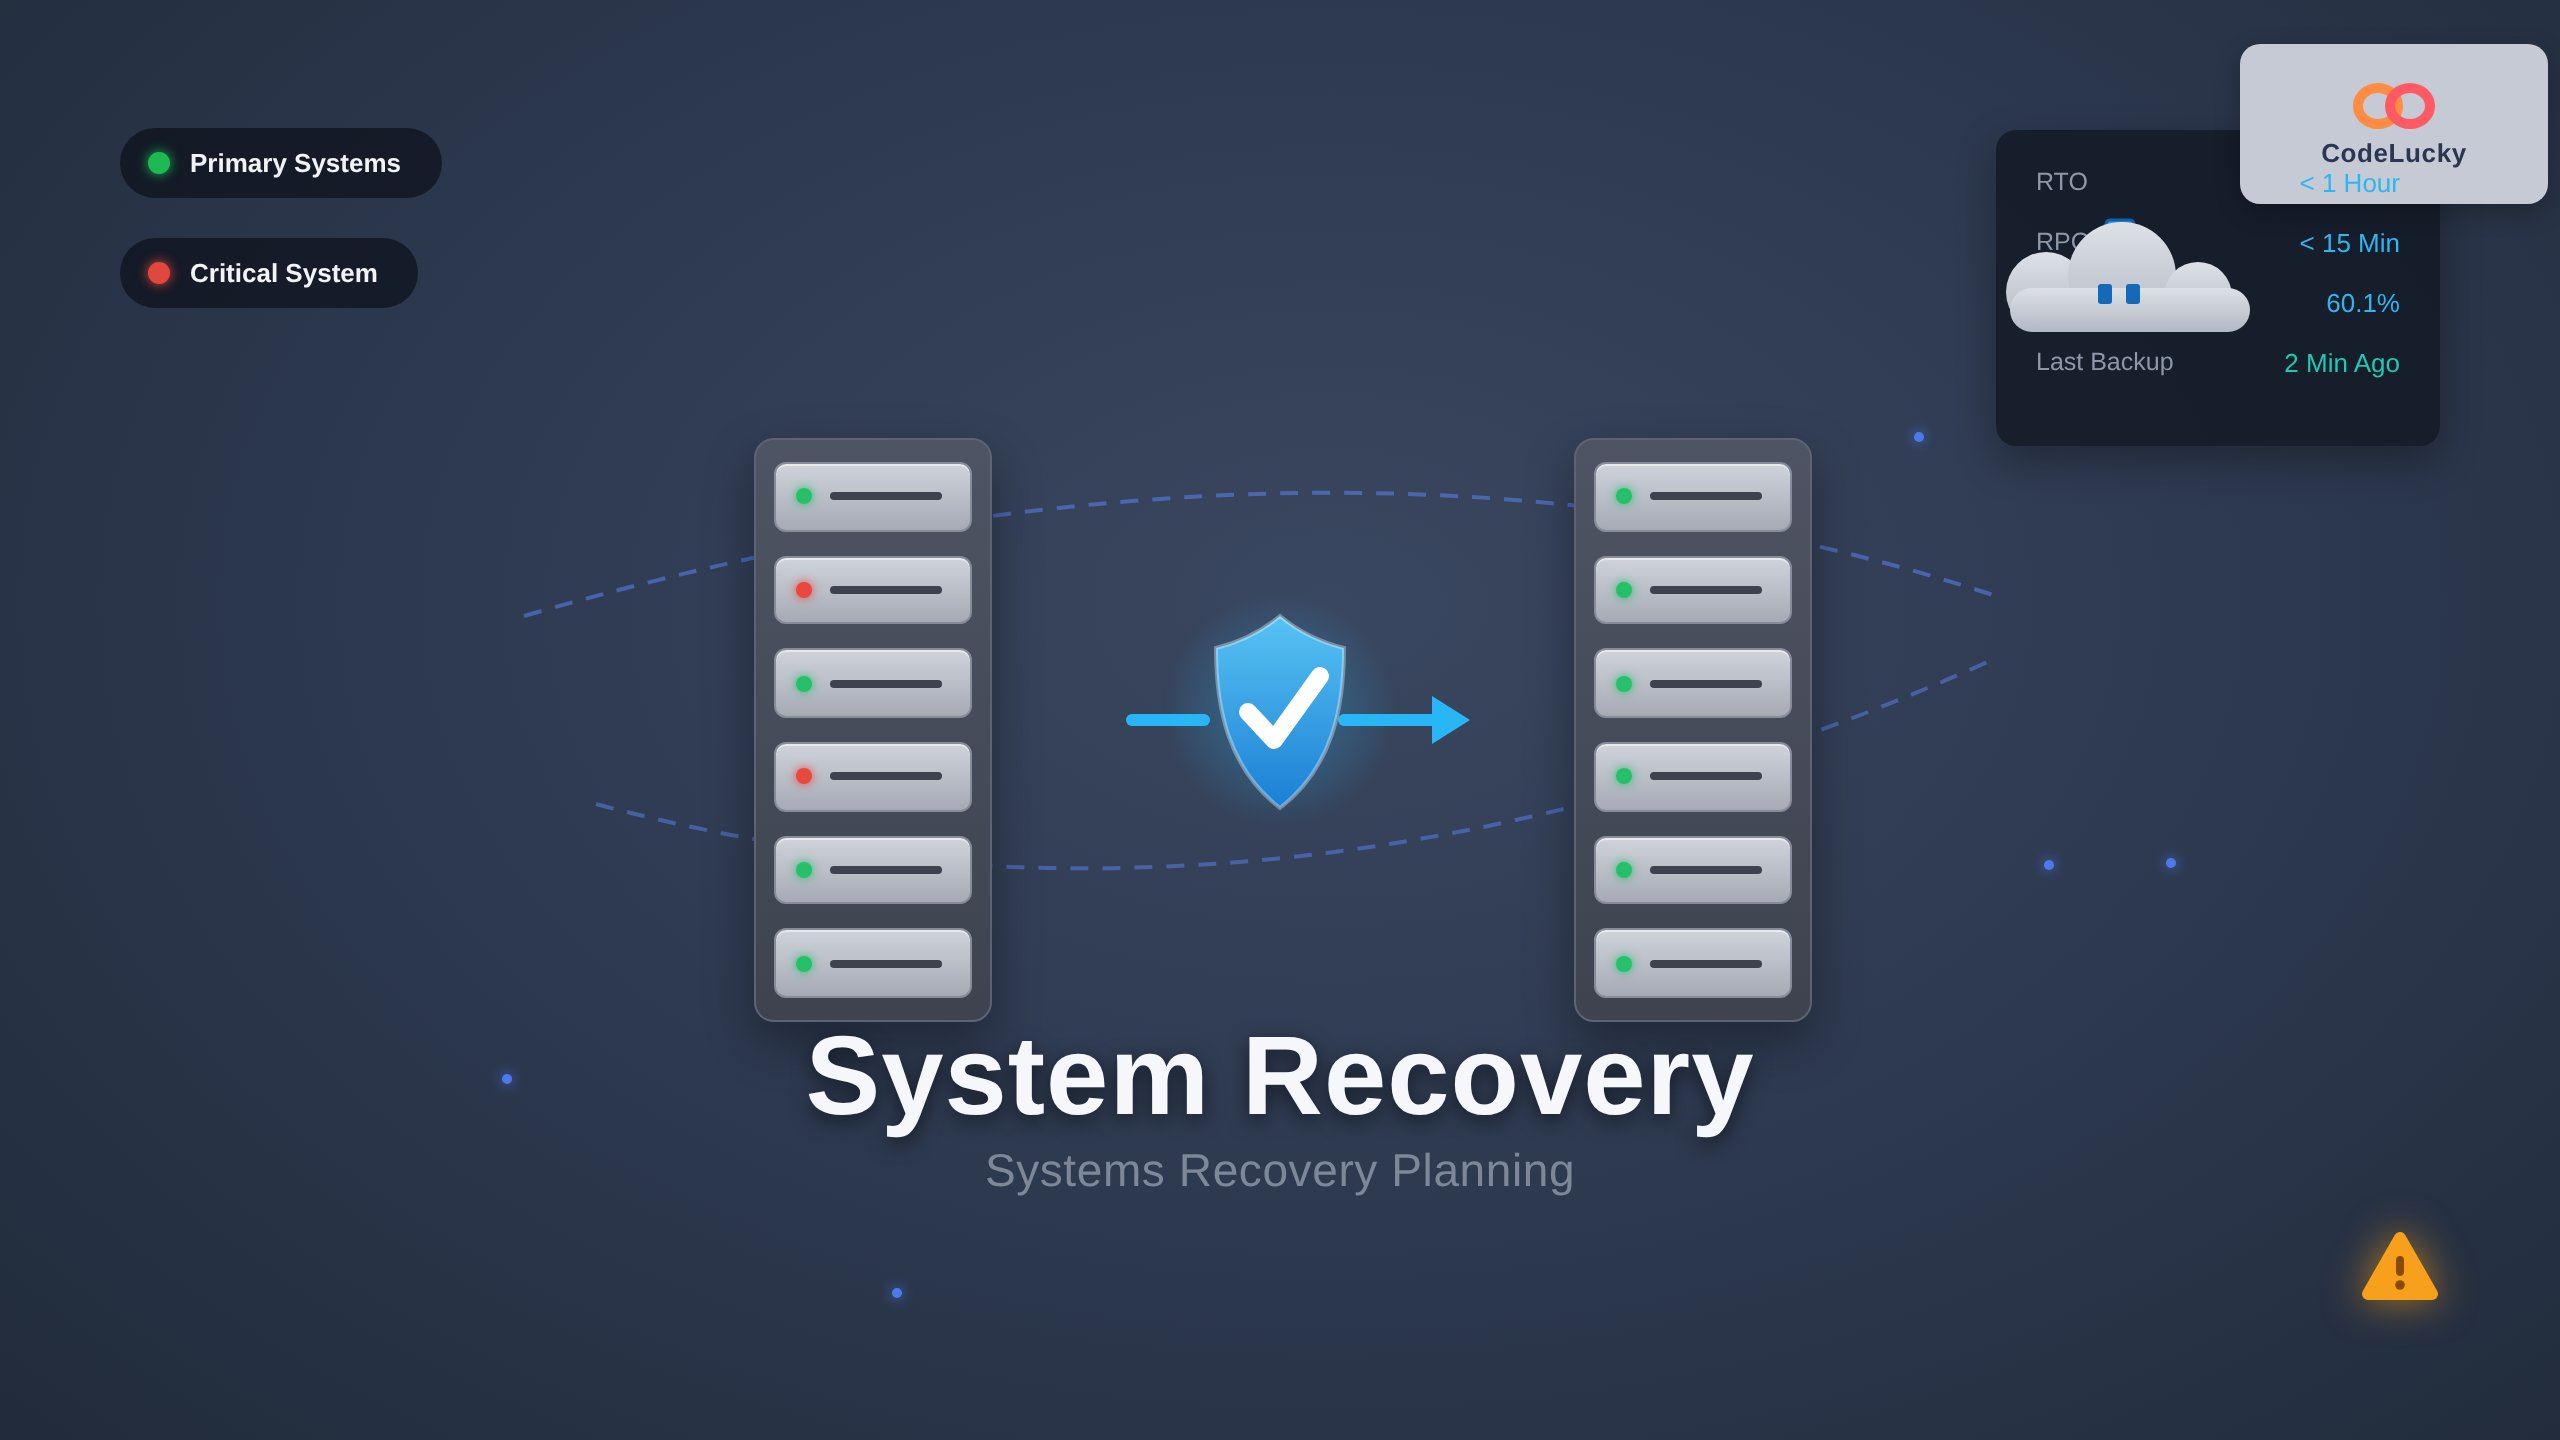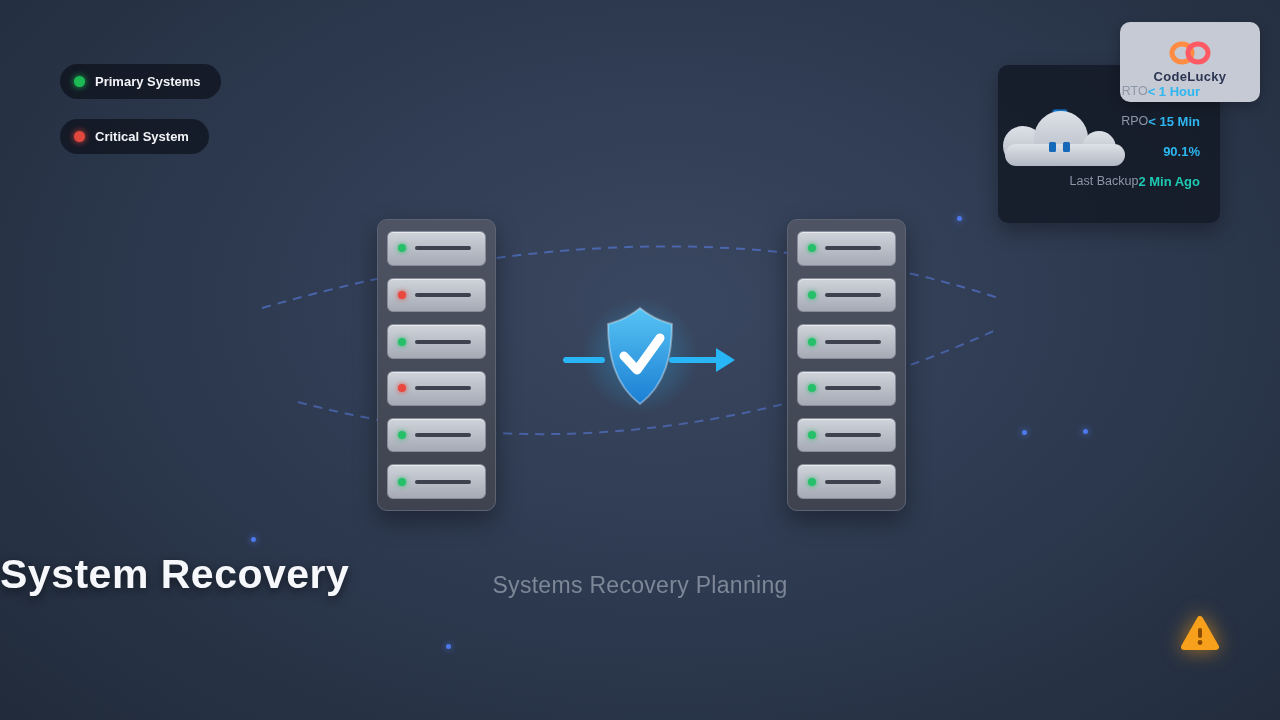--- a/index.html
+++ b/index.html
@@ -44,50 +44,49 @@
     box-shadow:inset 0 1px 0 rgba(255,255,255,.5);
   }
   .led { width:8px; height:8px; border-radius:50%; flex:0 0 auto; }
   .server-bar { width:56px; height:4px; background:#3d424e; border-radius:2px; }
 
   
   .shield-wrap { position:absolute; left:540px; top:292px; z-index:3; }
 
   
   .hero-title {
-    position:absolute; left:0; top:505px; width:100%; text-align:left; z-index:3;
-    color:#f5f7fa; font-size:41px; font-weight:700; letter-spacing:.5px;
+    position:absolute; left:0; top:505px; width:100%; text-align:center; z-index:3;
+    color:#f5f7fa; font-size:56px; font-weight:700; letter-spacing:.5px;
     text-shadow:0 3px 10px rgba(0,0,0,.55);
-    margin-top:46px;
   }
   .hero-subtitle {
     position:absolute; left:0; top:572px; width:100%; text-align:center; z-index:3;
     color:#7d8798; font-size:23px; font-weight:400; letter-spacing:.3px;
   }
 
   
   .stats-bg {
     position:absolute; left:998px; top:65px; width:222px; height:158px;
     background:rgba(19,25,37,0.84); border-radius:10px; z-index:2;
     box-shadow:0 8px 20px rgba(0,0,0,.3);
   }
   .logo-card {
-    position:absolute; left:1120px; top:22px; width:140px; height:80px;
+    position:absolute; left:1120px; top:22px; width:154px; height:80px;
     background:#c5cad4; border-radius:10px; z-index:3;
     display:flex; flex-direction:column; align-items:center; justify-content:center; gap:3px;
     box-shadow:0 4px 12px rgba(0,0,0,.25);
   }
   .brand-name { color:#2c3652; font-size:13px; font-weight:700; letter-spacing:.3px; }
   .stats-rows {
     position:absolute; left:998px; top:65px; width:222px; height:158px; z-index:4;
-    padding:15px 20px; display:flex; flex-direction:column; gap:8px; pointer-events:none;align-items:flex-end;
+    padding:15px 20px; display:flex; flex-direction:column; gap:8px; pointer-events:none;
   }
   .stat-row { display:flex; justify-content:space-between; align-items:center; height:22px; }
   .stat-label { color:#8d97a8; font-size:12.5px; }
-  .stat-value { font-size:13px; font-weight:700; }
+  .stat-value { font-size:13px; font-weight:400; }
   .cloud-wrap { position:absolute; left:993px; top:106px; z-index:5; }
 
   
   .warning-wrap { position:absolute; left:1180px; top:613px; z-index:5; filter:drop-shadow(0 0 10px rgba(255,160,20,.65)); }
 </style>
 </head>
 <body>
 
 <div class="stage">
 
@@ -199,21 +198,21 @@
       <div class="stat-row">
         <span class="stat-label">RTO</span>
         <span class="stat-value" style="color: rgb(46, 182, 240);">&lt; 1 Hour</span>
       </div>
       <div class="stat-row">
         <span class="stat-label">RPO</span>
         <span class="stat-value" style="color: rgb(46, 182, 240);">&lt; 15 Min</span>
       </div>
       <div class="stat-row">
         <span class="stat-label"></span>
-        <span class="stat-value" style="color: rgb(46, 182, 240);">90.1%</span>
+        <span class="stat-value" style="color: rgb(46, 182, 240);">60.1%</span>
       </div>
       <div class="stat-row">
         <span class="stat-label">Last Backup</span>
         <span class="stat-value" style="color: rgb(30, 201, 178);">2 Min Ago</span>
       </div>
     </div>
 
   <div class="cloud-wrap">
     <svg width="145" height="62" viewBox="0 0 145 62">
       <defs>

